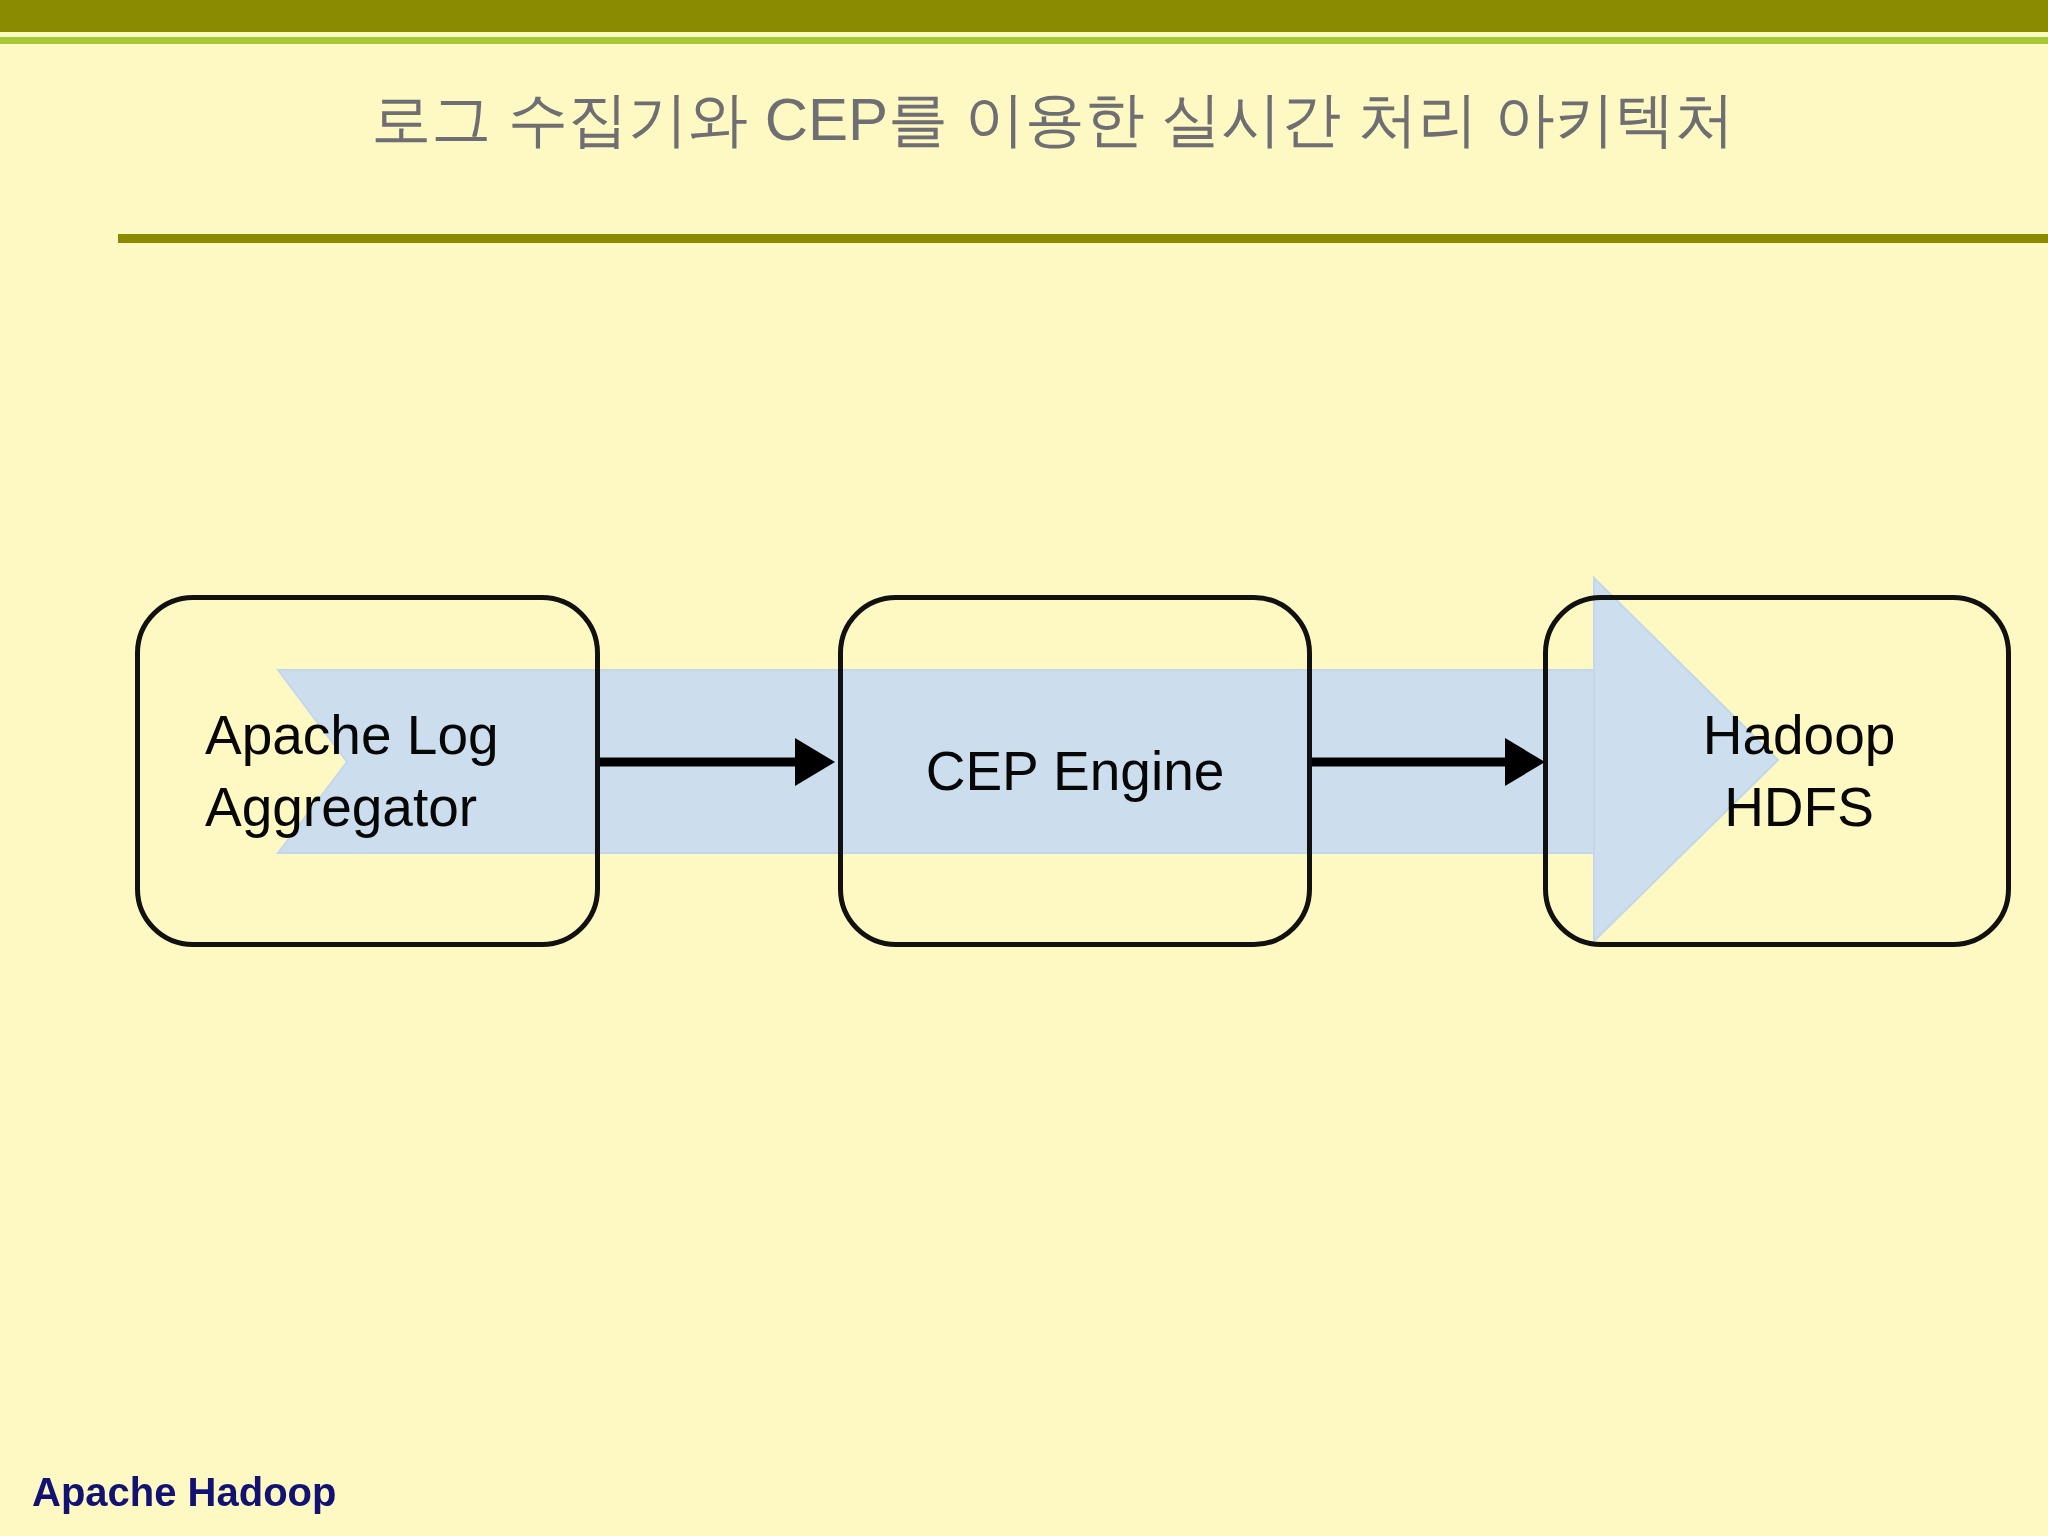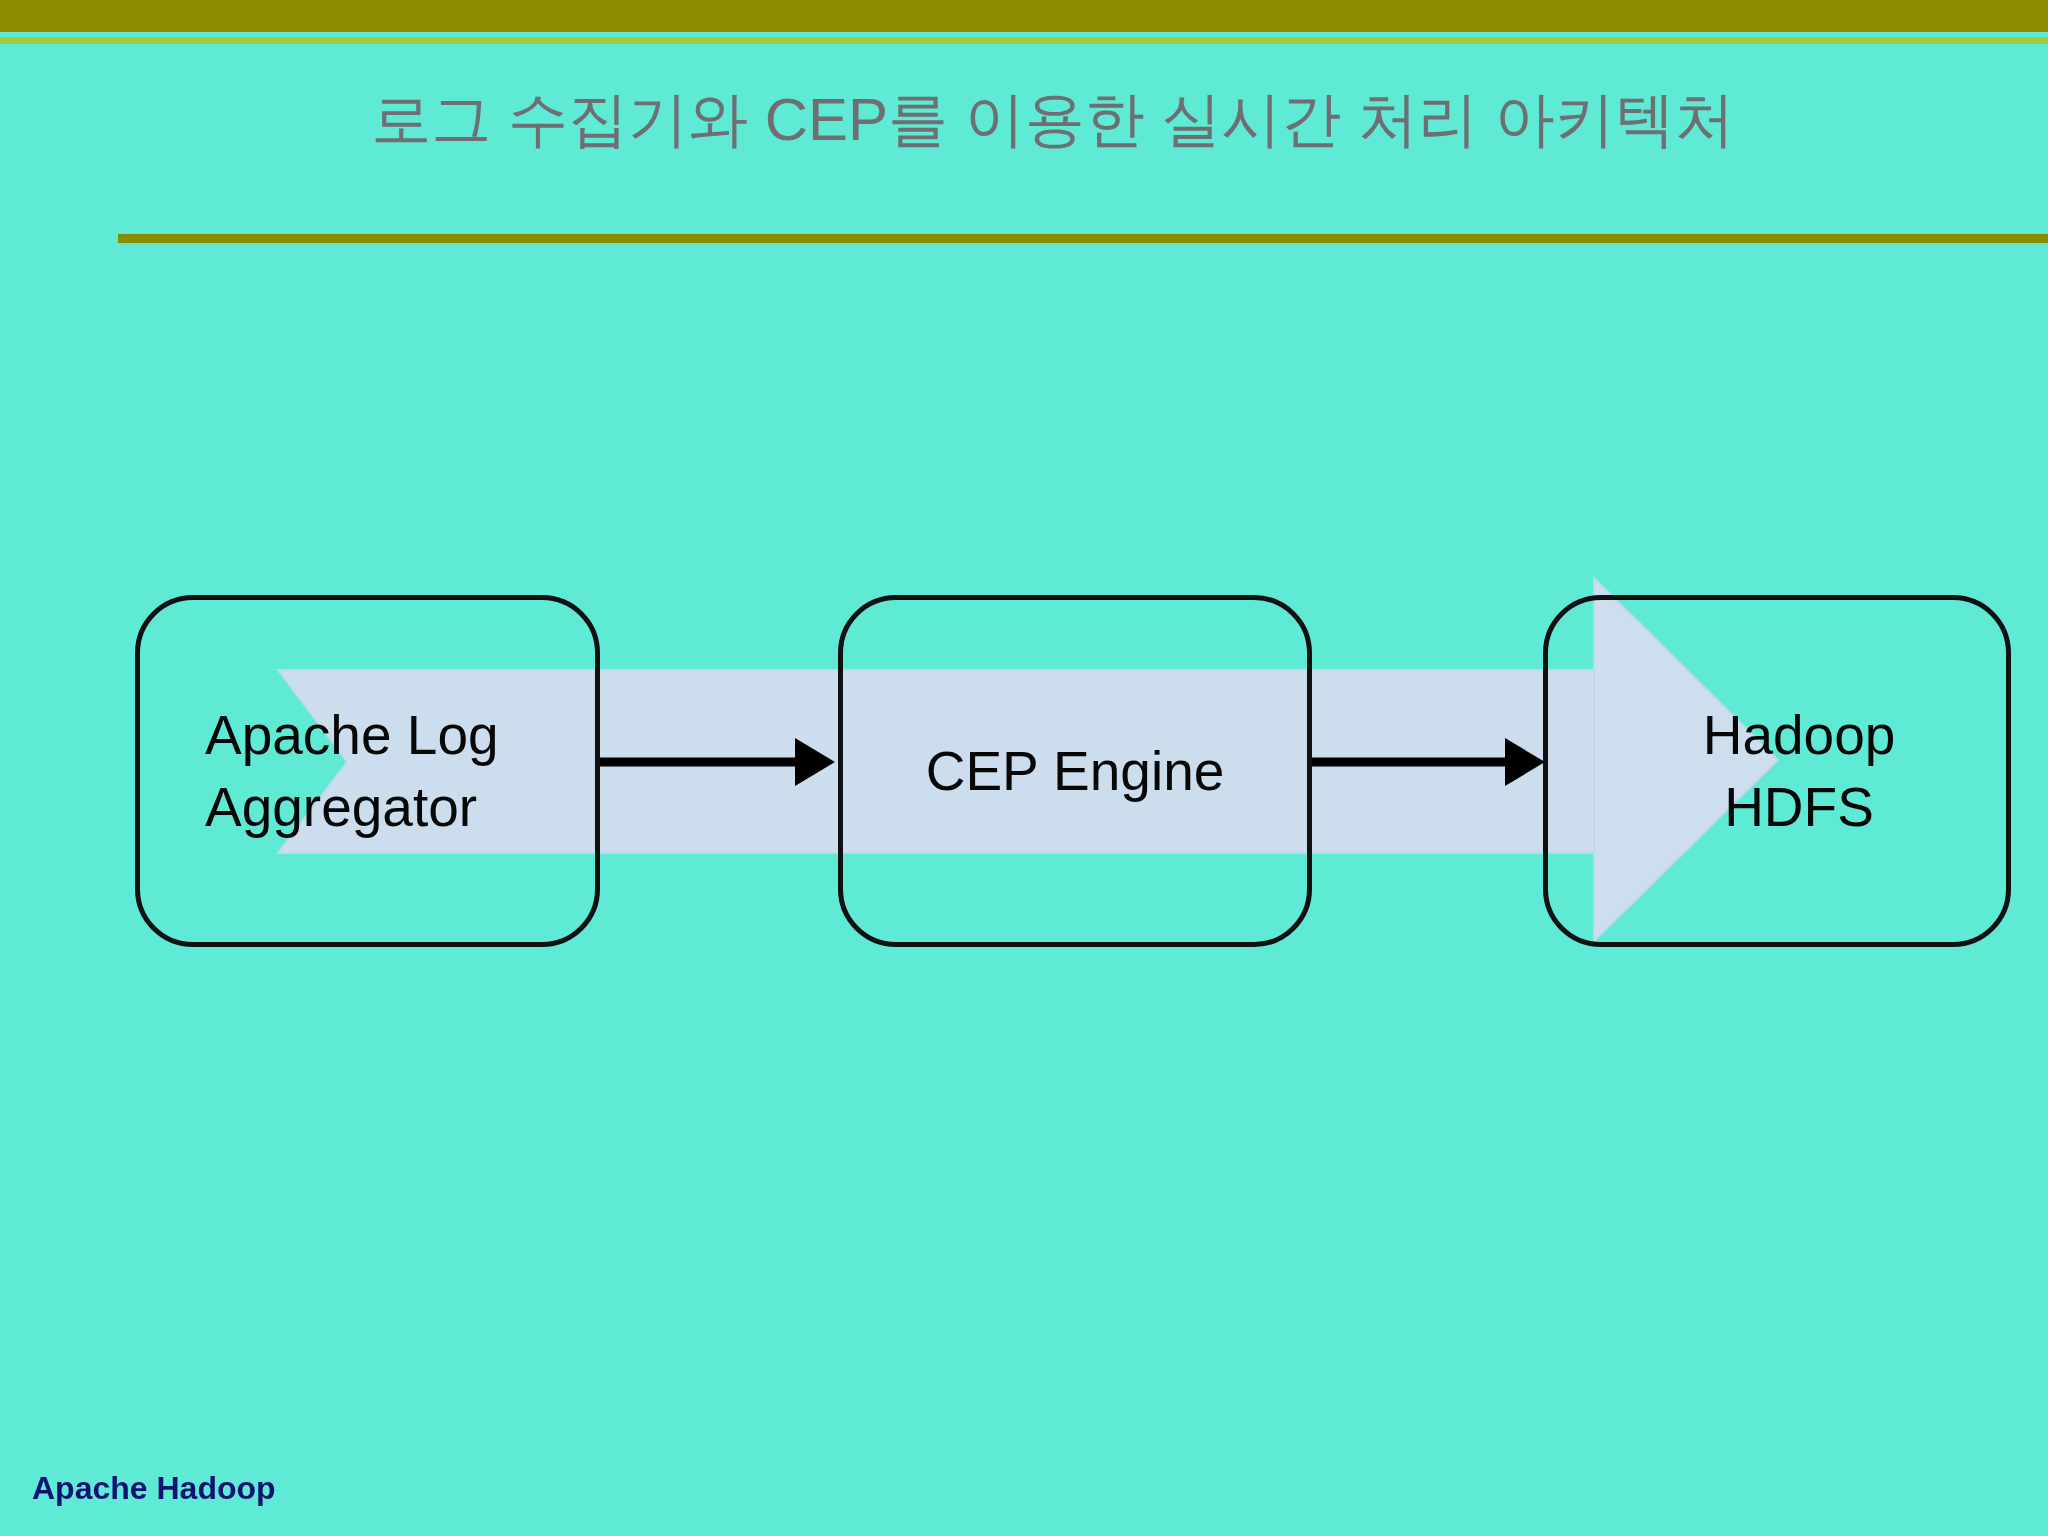--- a/index.html
+++ b/index.html
@@ -13,21 +13,21 @@
     overflow: hidden;
     font-family: "Liberation Sans", sans-serif;
     position: relative;
   }
 
   #slide {
     position: absolute;
     left: 0; top: 0;
     width: 2048px;
     height: 1536px;
-    background: #5eead4;
+    background: #fef9c3;
     overflow: hidden;
   }
 
   
   .band-olive {
     position: absolute;
     left: 0; top: 0;
     width: 2048px;
     height: 32px;
     background: #8b8b00;
@@ -119,21 +119,21 @@
     height: 1536px;
     pointer-events: none;
   }
 
   .footer-text {
     position: absolute;
     left: 32px;
     top: 1470px;
     color: #121272;
     font-family: "Liberation Sans", sans-serif;
-    font-size: 32px;
+    font-size: 40px;
     font-weight: bold;
     letter-spacing: 0px;
     white-space: nowrap;
   }
 </style>
 </head>
 <body>
 
 <div id="slide">
 

